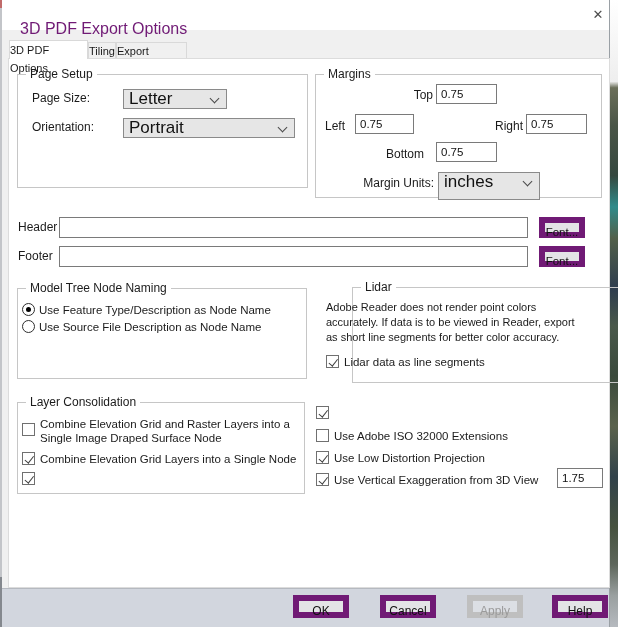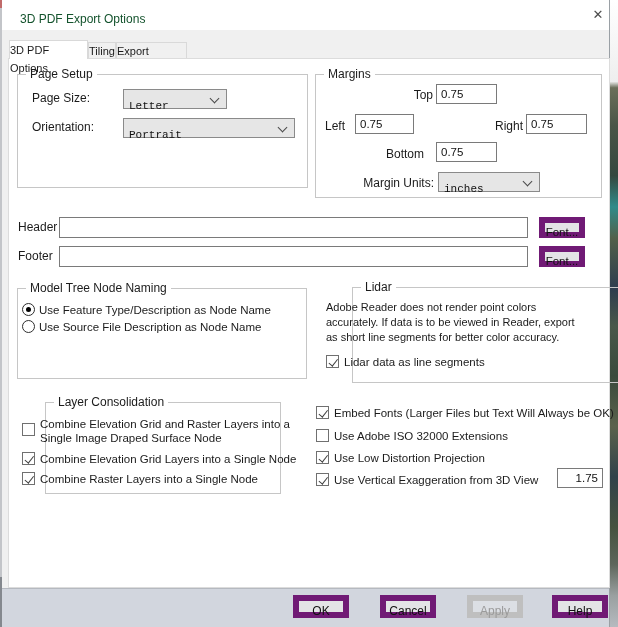--- a/index.html
+++ b/index.html
@@ -14,47 +14,47 @@
   }
   .bg-strip-right {
     position:absolute; right:0; top:0; width:8px; height:627px;
     background:linear-gradient(#ffffff 0%, #eeeeee 13%, #6b6f5a 14%, #4a5547 20%, #35483f 28%, #2f8b8a 33%, #52604a 38%, #2e3d4e 46%, #49584a 52%, #3a4a3c 60%, #5a624c 68%, #31424a 76%, #46523f 84%, #5d665b 90%, #9aa0a0 95%, #b6babf 100%);
   }
   .dialog {
     position:absolute; left:2px; top:0; width:608px; height:627px;
     background:#f0f0f0; border-right:1px solid #9aa0a5; box-sizing:border-box;
   }
   .titlebar { position:absolute; left:0; top:0; width:100%; height:30px; background:#ffffff; }
-  .title { position:absolute; left:18px; top:4px; line-height:30px; font-size:12px; color:#14532d; }
+  .title { position:absolute; left:18px; top:14px; line-height:30px; font-size:16px; color:#701a75; }
   .close { position:absolute; left:582px; top:0; width:28px; height:30px; text-align:center; line-height:30px;
            font-size:13px; color:#4d4d4d; font-family:"DejaVu Sans", sans-serif; cursor:default; }
 
   .tab { position:absolute; box-sizing:border-box; text-align:left; font-size:11px; color:#1a1a1a;
          background:#f0f0f0; border:1px solid #d9d9d9; border-bottom:none; }
   .tab[data-active="true"] { background:#ffffff; z-index:3; }
 
   .page { position:absolute; left:6px; top:58px; width:602px; height:530px;
           background:#ffffff; border:1px solid #dcdcdc; box-sizing:border-box; z-index:1; }
 
   .fs { position:absolute; border:1px solid #c6c6c6; box-sizing:border-box; z-index:2; }
   .fs-legend { position:absolute; top:-8px; left:8px; background:#ffffff; padding:0 4px;
                font-size:12px; color:#1b1b1b; white-space:nowrap; }
 
   .lbl { position:absolute; font-size:12px; color:#1b1b1b; white-space:nowrap; z-index:2; }
   .lbl.sm { font-size:11.5px; }
   .lbl.right { text-align:right; }
 
   .combo { position:absolute; box-sizing:border-box; background:#e6e6e6; border:1px solid #8a8a8a; z-index:2; }
-  .combo .val { position:absolute; left:5px; top:7px; line-height:18px; font-size:11px; color:#111; white-space:nowrap;font-family:Liberation Mono, monospace; }
+  .combo .val { position:absolute; left:5px; top:0; line-height:18px; font-size:17px; color:#111; white-space:nowrap; }
   .chev { position:absolute; right:8px; top:5px; width:6px; height:6px;
           border-right:1px solid #4a4a4a; border-bottom:1px solid #4a4a4a; transform:rotate(45deg); }
 
   .tin { position:absolute; box-sizing:border-box; background:#fff; border:1px solid #7a7a7a;
          font-family:"Liberation Sans", sans-serif; font-size:11.5px; color:#111; padding:0 4px; z-index:2; outline:none; }
-  .tin.center { text-align:right; }
+  .tin.center { text-align:left; }
 
   .cb { position:absolute; width:13px; height:13px; box-sizing:border-box; background:#fff;
         border:1px solid #707070; z-index:2; }
   .cb[data-checked="true"]::after { content:""; display:block; width:3.5px; height:7.5px; margin:0.5px 0 0 3.5px;
         border-right:1.6px solid #3f3f3f; border-bottom:1.6px solid #3f3f3f; transform:rotate(38deg); }
 
   .radio { position:absolute; width:13px; height:13px; box-sizing:border-box; background:#fff;
            border:1px solid #2e2e2e; border-radius:50%; z-index:2; }
   .radio[data-checked="true"]::after { content:""; position:absolute; left:3px; top:3px; width:5px; height:5px;
            background:#000; border-radius:50%; }
@@ -114,21 +114,21 @@
     </div>
     <div class="lbl right" style="left:399px; top:88px; width:32px;">Top</div>
     <input class="tin" style="left: 434px; top: 84px; width: 61px; height: 20px;" value="0.75">
     <div class="lbl" style="left:323px; top:119px;">Left</div>
     <input class="tin" style="left: 353px; top: 114px; width: 59px; height: 20px;" value="0.75">
     <div class="lbl right" style="left:489px; top:119px; width:32px;">Right</div>
     <input class="tin" style="left: 524px; top: 114px; width: 61px; height: 20px;" value="0.75">
     <div class="lbl right" style="left:376px; top:147px; width:46px;">Bottom</div>
     <input class="tin" style="left: 434px; top: 142px; width: 61px; height: 20px;" value="0.75">
     <div class="lbl right" style="left:358px; top:176px; width:74px;">Margin Units:</div>
-    <div class="combo" style="left:436px; top:172px; width:102px; height:20px;">
+    <div class="combo" style="left:436px; top:172px; width:102px; height:28px;">
       <span class="val">inches</span>
       <span class="chev"></span>
     </div>
 
     <div class="lbl" style="left:16px; top:220px;">Header</div>
     <input class="tin" style="left: 57px; top: 217px; width: 469px; height: 21px;" value="">
     <div class="pushbtn" style="left:537px; top:217px; width:46px; height:21px; line-height:19px;">Font...</div>
 
     <div class="lbl" style="left:16px; top:249px;">Footer</div>
     <input class="tin" style="left: 57px; top: 246px; width: 469px; height: 21px;" value="">
@@ -144,33 +144,31 @@
 
     <div class="fs" style="left:314px; top:287px; width:286px; height:96px;margin-left:36px;">
       <span class="fs-legend">Lidar</span>
     </div>
     <div class="note" style="left:324px; top:300px; width:276px;">Adobe Reader does not render point colors
 accurately. If data is to be viewed in Reader, export
 as short line segments for better color accuracy.</div>
     <span class="cb" style="left:324px; top:355px;" data-checked="true"></span>
     <div class="lbl sm" style="left:342px; top:356px;">Lidar data as line segments</div>
 
-    <div class="fs" style="left:15px; top:402px; width:236px; height:92px;margin-left:28px;">
+    <div class="fs" style="left:15px; top:402px; width:288px; height:92px;">
       <span class="fs-legend">Layer Consolidation</span>
     </div>
     <span class="cb" style="left:20px; top:423px;" data-checked="false"></span>
     <div class="lbl sm wrap2" style="left:38px; top:417px; width:266px;">Combine Elevation Grid and Raster Layers into a
 Single Image Draped Surface Node</div>
     <span class="cb" style="left:20px; top:452px;" data-checked="true"></span>
     <div class="lbl sm" style="left:38px; top:453px;">Combine Elevation Grid Layers into a Single Node</div>
     <span class="cb" style="left:20px; top:472px;" data-checked="true"></span>
-    <div class="lbl sm" style="left:38px; top:473px;">Combine Raster Layers into a Single Node</div>
 
     <span class="cb" style="left:314px; top:406px;" data-checked="true"></span>
-    <div class="lbl sm" style="left:332px; top:407px;">Embed Fonts (Larger Files but Text Will Always be OK)</div>
     <span class="cb" style="left:314px; top:429px;" data-checked="false"></span>
     <div class="lbl sm" style="left:332px; top:430px;">Use Adobe ISO 32000 Extensions</div>
     <span class="cb" style="left:314px; top:451px;" data-checked="true"></span>
     <div class="lbl sm" style="left:332px; top:452px;">Use Low Distortion Projection</div>
     <span class="cb" style="left:314px; top:473px;" data-checked="true"></span>
     <div class="lbl sm" style="left:332px; top:474px;">Use Vertical Exaggeration from 3D View</div>
     <input class="tin center" style="left: 555px; top: 468px; width: 46px; height: 20px;" value="1.75">
 
     <div class="btnbar"></div>
     <div class="pushbtn action" style="left:291px;">OK</div>

